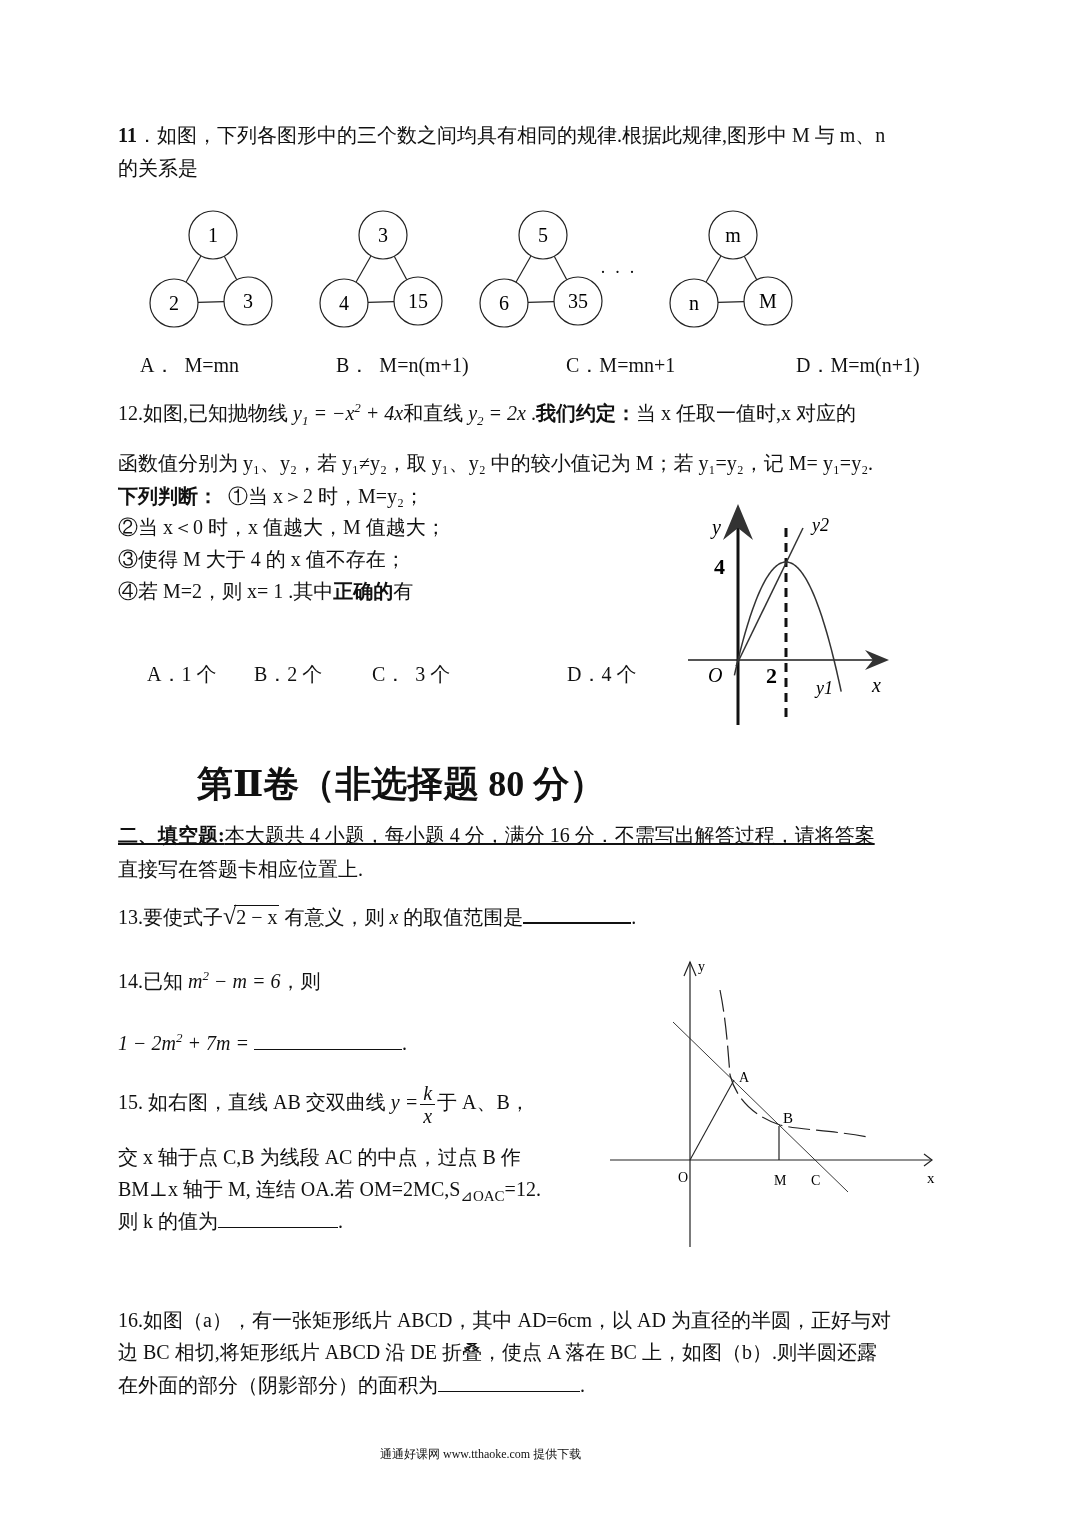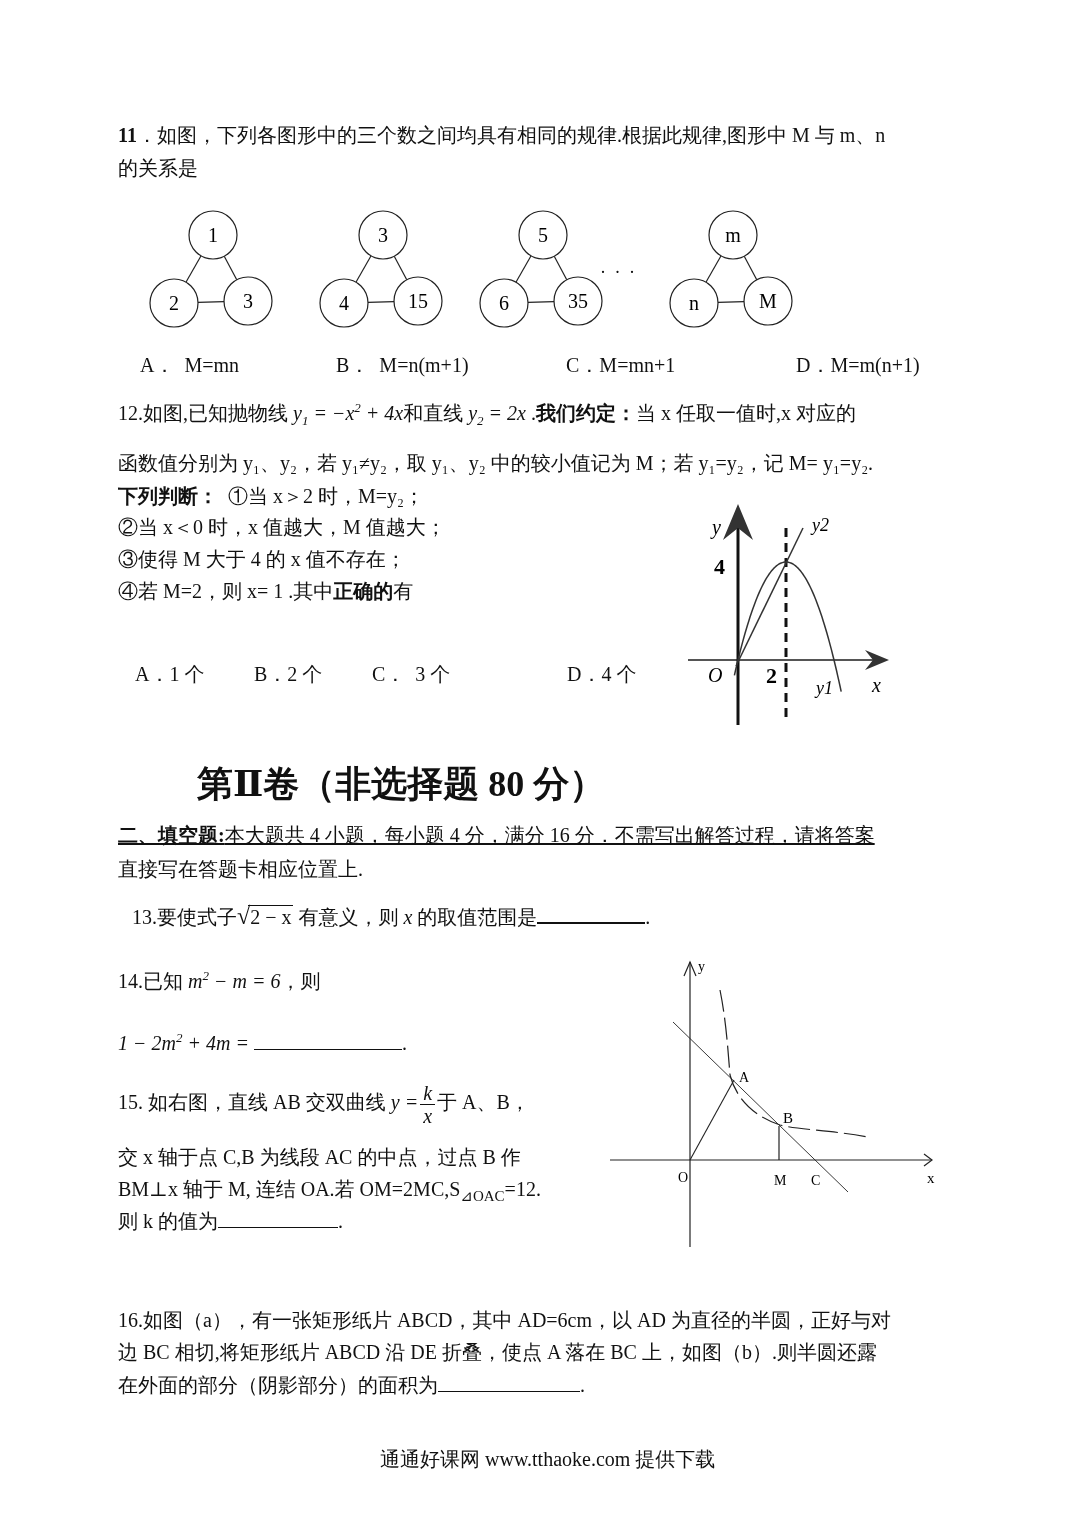--- a/index.html
+++ b/index.html
@@ -13,21 +13,21 @@
   .it { font-style: italic; }
   sub, sup { font-size: 13px; }
   .blank { display: inline-block; border-bottom: 1.5px solid #111; height: 18px; vertical-align: baseline; }
   .blank-thick { border-bottom: 2.5px solid #111; }
   .frac { display: inline-block; vertical-align: middle; text-align: center; font-style: italic; line-height: 22px; margin: 0 2px; }
   .frac .num { display: block; border-bottom: 1.5px solid #111; padding: 0 3px; }
   .frac .den { display: block; padding: 0 3px; }
   .sqrt { display: inline-block; border-top: 1.5px solid #111; padding: 0 2px; margin-left: -2px; }
   svg text { font-family: "Liberation Serif", "DejaVu Serif", serif; }
   .section-title { font-size: 36px; font-weight: bold; }
-  .footer { font-size: 20px; }
+  .footer { font-size: 12px; }
 </style>
 </head>
 <body>
 
 <div class="abs" style="left:118px; top:122px;">
   <span class="b">11</span><span>．如图，下列各图形中的三个数之间均具有相同的规律.根据此规律,图形中 M 与 m、n</span>
 </div>
 <div class="abs" style="left:118px; top:155px;">的关系是</div>
 
 <svg class="abs" style="left:130px; top:195px;" width="670" height="150">
@@ -95,21 +95,21 @@
 <div class="abs" style="left:118px; top:450px;">函数值分别为 y₁、y₂，若 y₁≠y₂，取 y₁、y₂ 中的较小值记为 M；若 y₁=y₂，记 M= y₁=y₂.</div>
 <div class="abs" style="left:118px; top:483px;">
   <span class="b">下列判断：</span>&nbsp;&nbsp;<span>①当 x＞2 时，M=y₂；</span>
 </div>
 <div class="abs" style="left:118px; top:514px;">②当 x＜0 时，x 值越大，M 值越大；</div>
 <div class="abs" style="left:118px; top:546px;">③使得 M 大于 4 的 x 值不存在；</div>
 <div class="abs" style="left:118px; top:578px;">
   <span>④若 M=2，则 x= 1 .其中</span><span class="b">正确的</span><span>有</span>
 </div>
 <div>
-  <div class="abs" style="left:135px; top:661px;text-align:right;"><span>A．</span><span>1 个</span></div>
+  <div class="abs" style="left:147px; top:661px;text-align:right;"><span>A．</span><span>1 个</span></div>
   <div class="abs" style="left:254px; top:661px;"><span>B．</span><span>2 个</span></div>
   <div class="abs" style="left:372px; top:661px;"><span>C．</span>&nbsp;&nbsp;<span>3 个</span></div>
   <div class="abs" style="left:567px; top:661px;"><span>D．</span><span>4 个</span></div>
 </div>
 
 <svg class="abs" style="left:670px; top:500px;" width="230" height="230">
   <defs>
     <marker id="arr12" markerWidth="12" markerHeight="10" refX="10" refY="5" orient="auto">
       <path d="M0,0 L12,5 L0,10 L4,5 Z" fill="#333"></path>
     </marker>
@@ -127,29 +127,29 @@
   <text x="146" y="194" font-size="18" font-style="italic">y1</text>
   <text x="202" y="192" font-size="20" font-style="italic">x</text>
 </svg>
 
 <div class="abs section-title" style="left:197px; top:760px;">第Ⅱ卷（非选择题 80 分）</div>
 <div class="abs" style="left:118px; top:822px;text-decoration:underline;">
   <span class="b">二、填空题:</span><span>本大题共 4 小题，每小题 4 分，满分 16 分．不需写出解答过程，请将答案</span>
 </div>
 <div class="abs" style="left:118px; top:856px;">直接写在答题卡相应位置上.</div>
 
-<div class="abs" style="left:132px; top:903px;">
+<div class="abs" style="left:118px; top:903px;">
   <span>13.要使式子</span><span style="font-size:24px;">√</span><span class="sqrt">2 − x</span><span> 有意义，则 </span><span class="it">x</span><span> 的取值范围是</span><span class="blank blank-thick" style="width:108px;"></span><span>.</span>
 </div>
 
 <div class="abs" style="left:118px; top:968px;">
   <span>14.已知 </span><span class="it"><span>m</span><sup>2</sup><span> − m = 6</span></span><span>，则</span>
 </div>
 <div class="abs" style="left:118px; top:1030px;">
-  <span class="it"><span>1 − 2m</span><sup>2</sup><span> + 4m = </span></span><span class="blank" style="width:148px;"></span><span>.</span>
+  <span class="it"><span>1 − 2m</span><sup>2</sup><span> + 7m = </span></span><span class="blank" style="width:148px;"></span><span>.</span>
 </div>
 
 <div class="abs" style="left:118px; top:1082px; line-height:22px;">
   <span>15. 如右图，直线 AB 交双曲线 </span><span class="it">y =</span><span class="frac"><span class="num">k</span><span class="den">x</span></span><span>于 A、B，</span>
 </div>
 <div class="abs" style="left:118px; top:1144px;text-align:right;">交 x 轴于点 C,B 为线段 AC 的中点，过点 B 作</div>
 <div class="abs" style="left:118px; top:1176px;">
   <span>BM⊥x 轴于 M, 连结 OA.若 OM=2MC,S</span><sub style="font-size:15px;text-align:center;">⊿OAC</sub><span>=12.</span>
 </div>
 <div class="abs" style="left:118px; top:1208px;">

